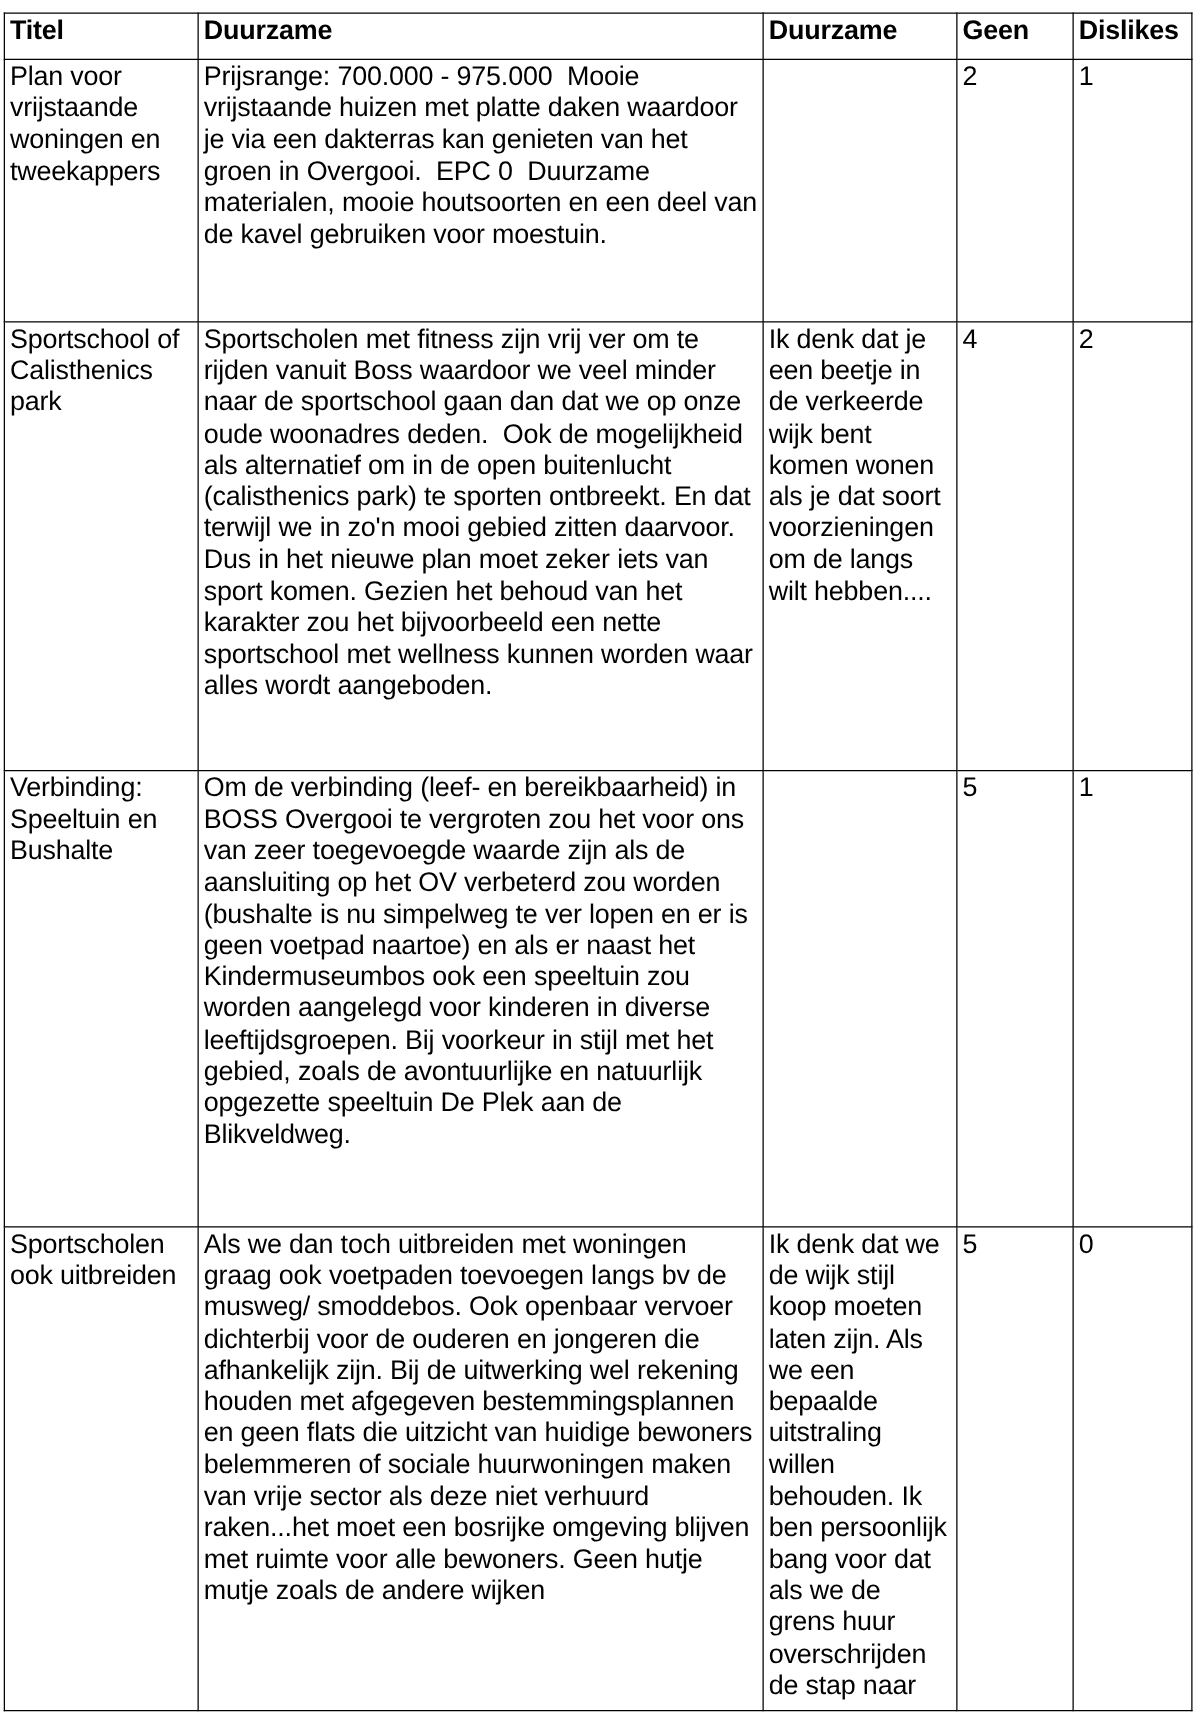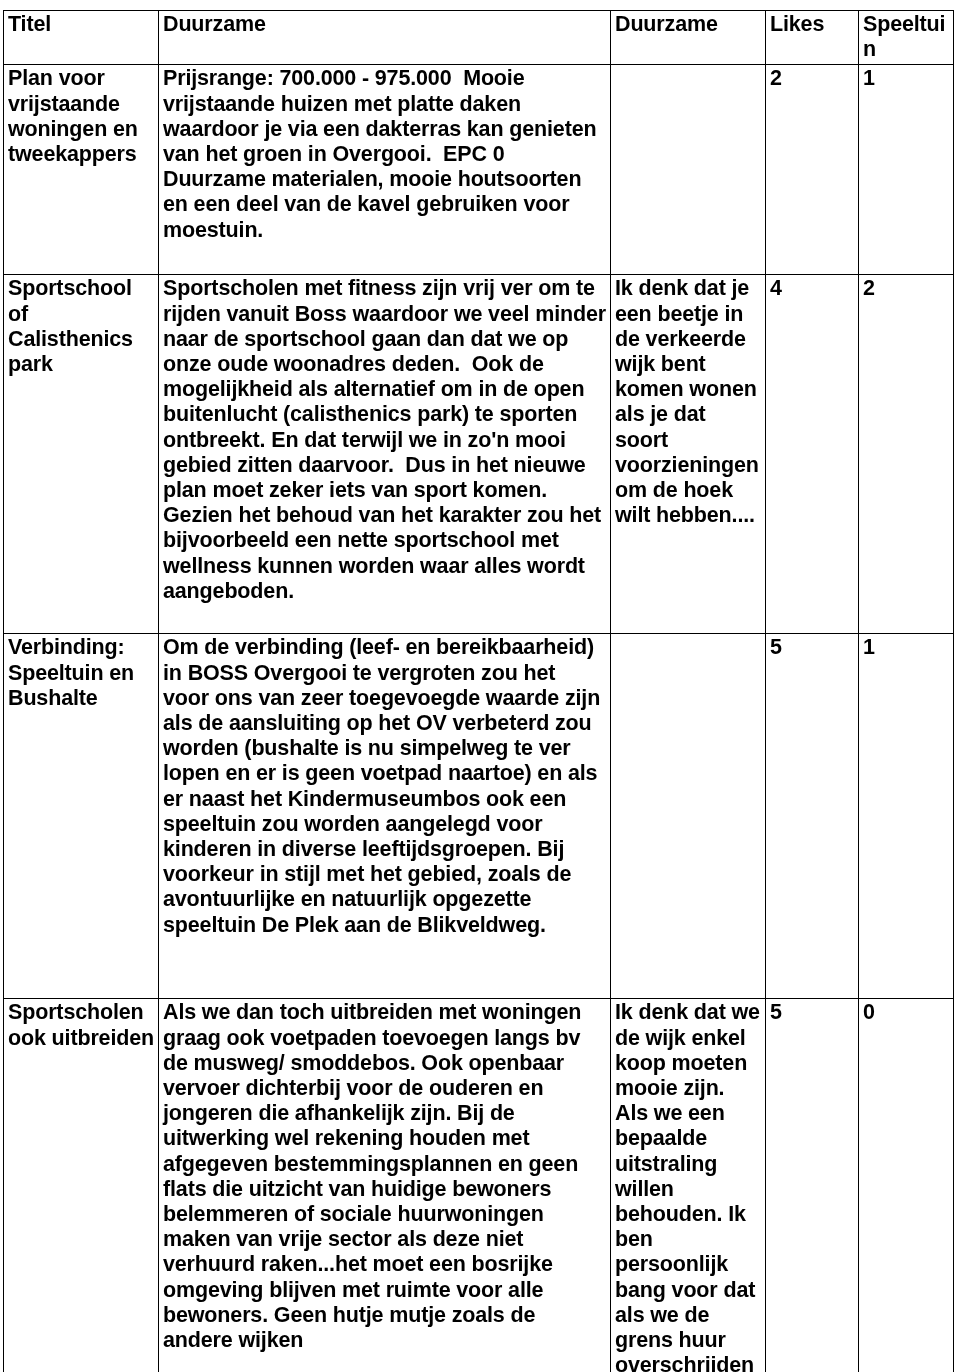--- a/index.html
+++ b/index.html
@@ -29,21 +29,21 @@
     background: #ffffff;
   }
   table.feedback-table td,
   table.feedback-table th {
     border: 1.6px solid #000000;
     vertical-align: top;
     text-align: left;
     padding: 1px 3px 2px 4px;
     font-size: 21.5px;
     line-height: 25.2px;
-    font-weight: bold;
+    font-weight: normal;
     letter-spacing: -0.15px;
     word-wrap: break-word;
     overflow-wrap: break-word;
     hyphens: none;
   }
   table.feedback-table th {
     font-weight: bold;
     height: 33px;
   }
   .col-titel   { width: 155px; }
@@ -69,22 +69,22 @@
       <col class="col-bericht">
       <col class="col-comments">
       <col class="col-likes">
       <col class="col-dislikes">
     </colgroup>
     <thead>
       <tr>
         <th>Titel</th>
         <th>Duurzame</th>
         <th>Duurzame</th>
-        <th>Likes</th>
-        <th>Speeltuin</th>
+        <th>Geen</th>
+        <th>Dislikes</th>
       </tr>
     </thead>
     <tbody>
       <tr class="row-1">
         <td>
             <span class="cell-text">Plan voor vrijstaande woningen en tweekappers</span>
           </td>
         <td>
             <span class="cell-text">Prijsrange: 700.000 - 975.000  Mooie vrijstaande huizen met platte daken waardoor je via een dakterras kan genieten van het groen in Overgooi.  EPC 0  Duurzame materialen, mooie houtsoorten en een deel van de kavel gebruiken voor moestuin.</span>
           </td>
@@ -99,21 +99,21 @@
           </td>
       </tr>
       <tr class="row-2">
         <td>
             <span class="cell-text">Sportschool of Calisthenics park</span>
           </td>
         <td>
             <span class="cell-text">Sportscholen met fitness zijn vrij ver om te rijden vanuit Boss waardoor we veel minder naar de sportschool gaan dan dat we op onze oude woonadres deden.  Ook de mogelijkheid als alternatief om in de open buitenlucht (calisthenics park) te sporten ontbreekt. En dat terwijl we in zo'n mooi gebied zitten daarvoor.  Dus in het nieuwe plan moet zeker iets van sport komen. Gezien het behoud van het karakter zou het bijvoorbeeld een nette sportschool met wellness kunnen worden waar alles wordt aangeboden.</span>
           </td>
         <td>
-            <span class="cell-text">Ik denk dat je een beetje in de verkeerde wijk bent komen wonen als je dat soort voorzieningen om de hoek wilt hebben....</span>
+            <span class="cell-text">Ik denk dat je een beetje in de verkeerde wijk bent komen wonen als je dat soort voorzieningen om de langs wilt hebben....</span>
           </td>
         <td>
             <span class="cell-text">4</span>
           </td>
         <td>
             <span class="cell-text">2</span>
           </td>
       </tr>
       <tr class="row-3">
         <td>
@@ -133,21 +133,21 @@
           </td>
       </tr>
       <tr class="row-4">
         <td>
             <span class="cell-text">Sportscholen ook uitbreiden</span>
           </td>
         <td>
             <span class="cell-text">Als we dan toch uitbreiden met woningen graag ook voetpaden toevoegen langs bv de musweg/ smoddebos. Ook openbaar vervoer dichterbij voor de ouderen en jongeren die afhankelijk zijn. Bij de uitwerking wel rekening houden met afgegeven bestemmingsplannen en geen flats die uitzicht van huidige bewoners belemmeren of sociale huurwoningen maken van vrije sector als deze niet verhuurd raken...het moet een bosrijke omgeving blijven met ruimte voor alle bewoners. Geen hutje mutje zoals de andere wijken</span>
           </td>
         <td>
-            <span class="cell-text">Ik denk dat we de wijk enkel koop moeten mooie zijn. Als we een bepaalde uitstraling willen behouden. Ik ben persoonlijk bang voor dat als we de grens huur overschrijden de stap naar</span>
+            <span class="cell-text">Ik denk dat we de wijk stijl koop moeten laten zijn. Als we een bepaalde uitstraling willen behouden. Ik ben persoonlijk bang voor dat als we de grens huur overschrijden de stap naar</span>
           </td>
         <td>
             <span class="cell-text">5</span>
           </td>
         <td>
             <span class="cell-text">0</span>
           </td>
       </tr>
     </tbody>
   </table>

